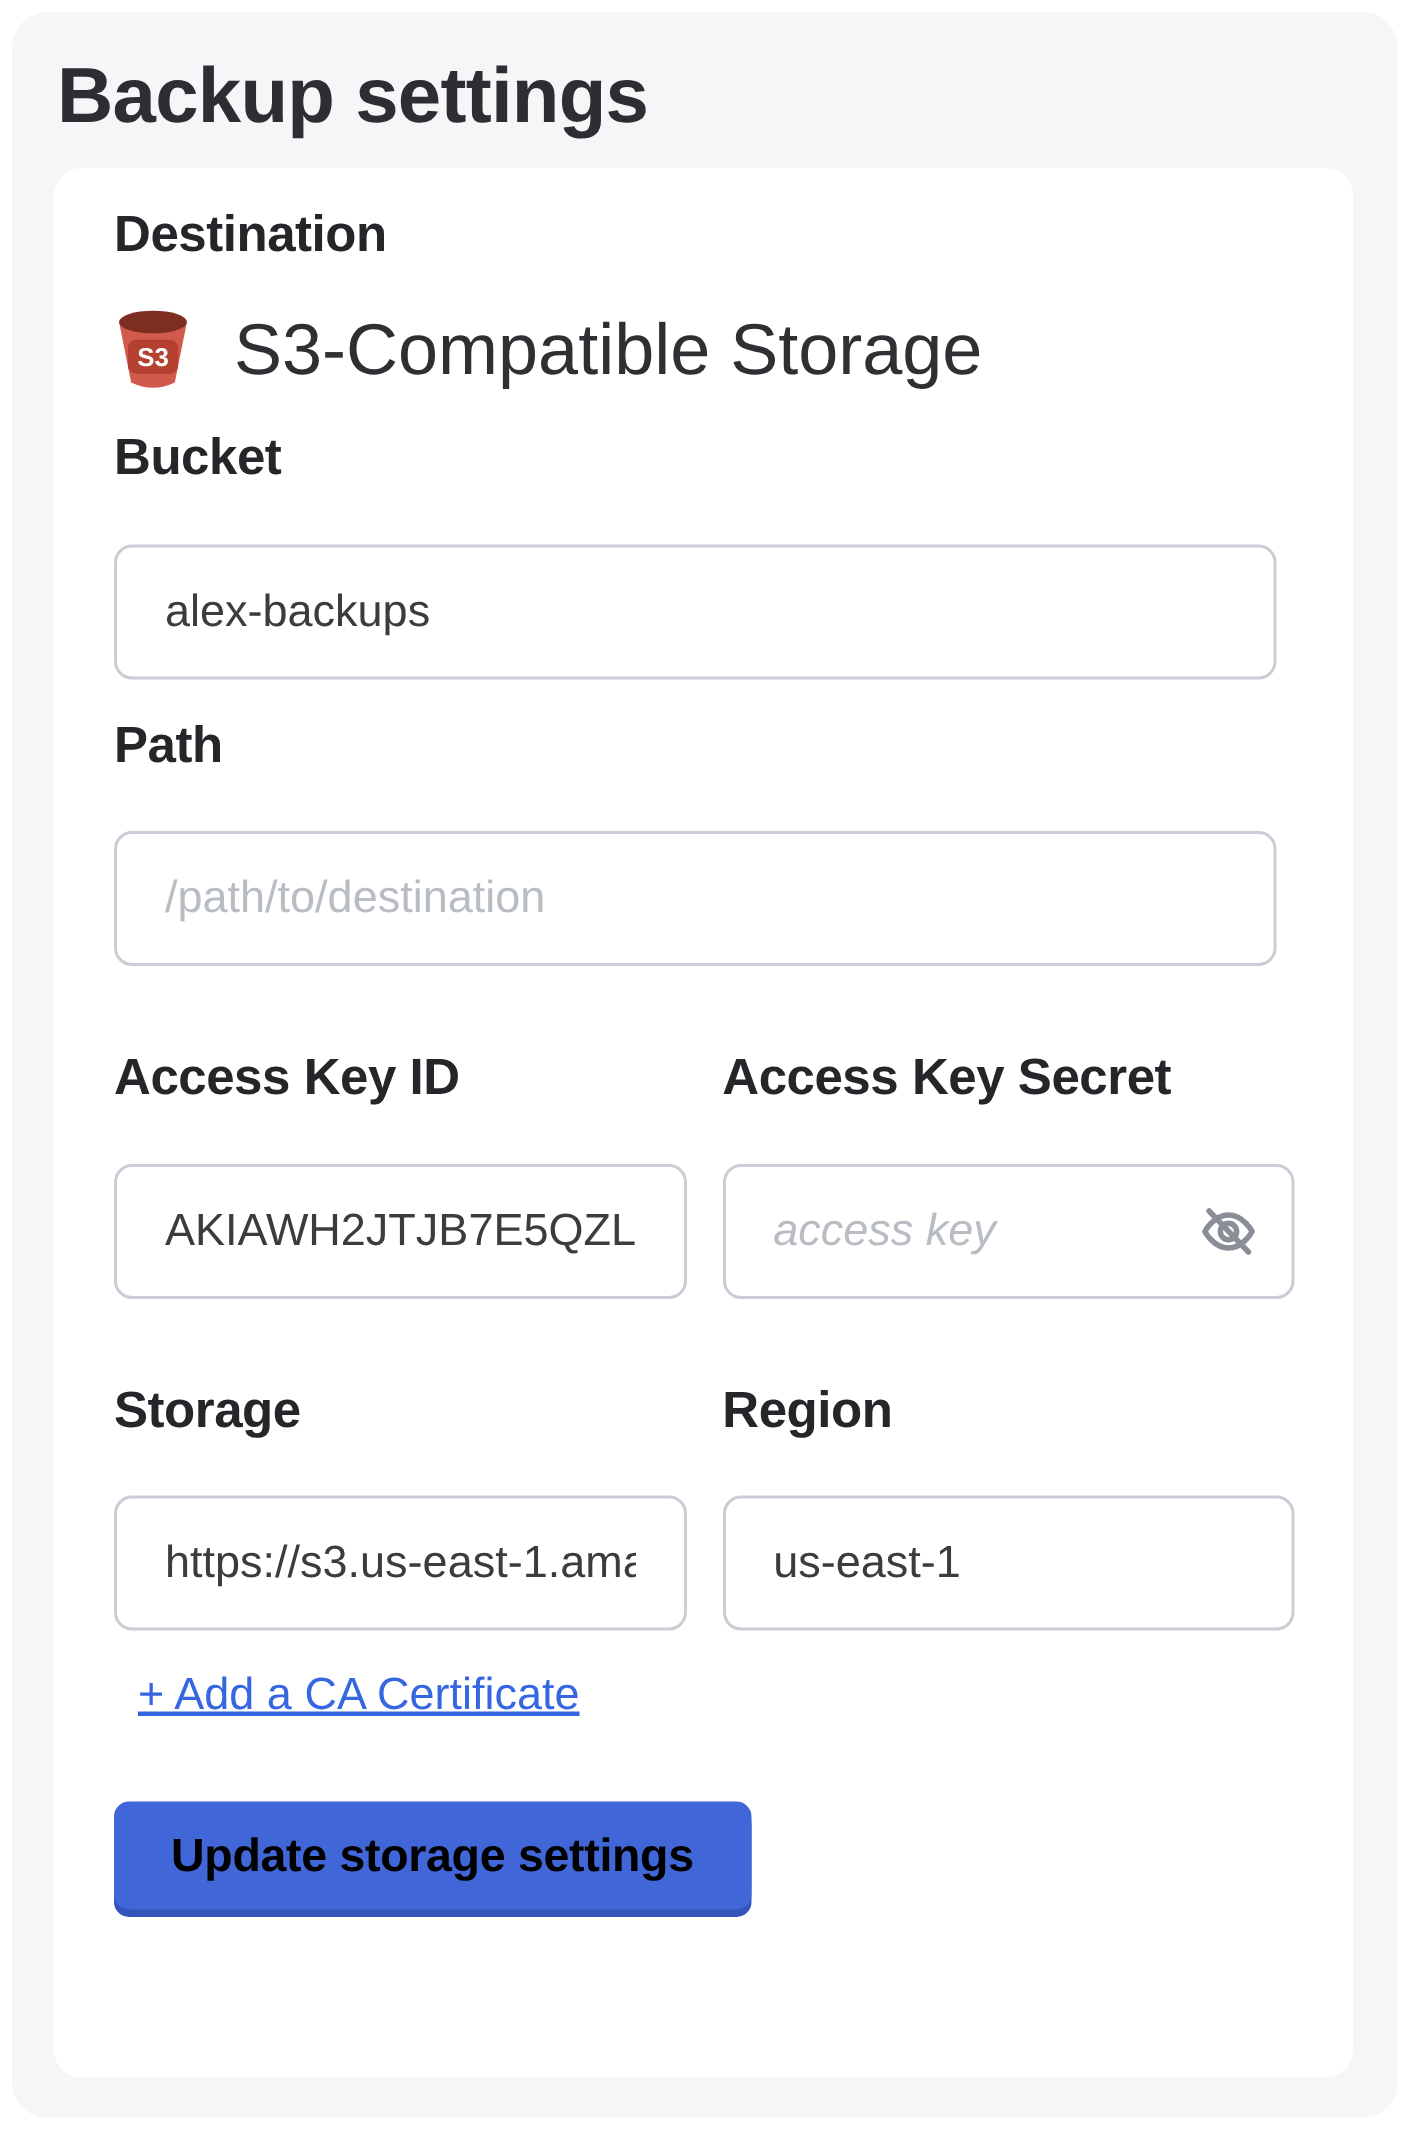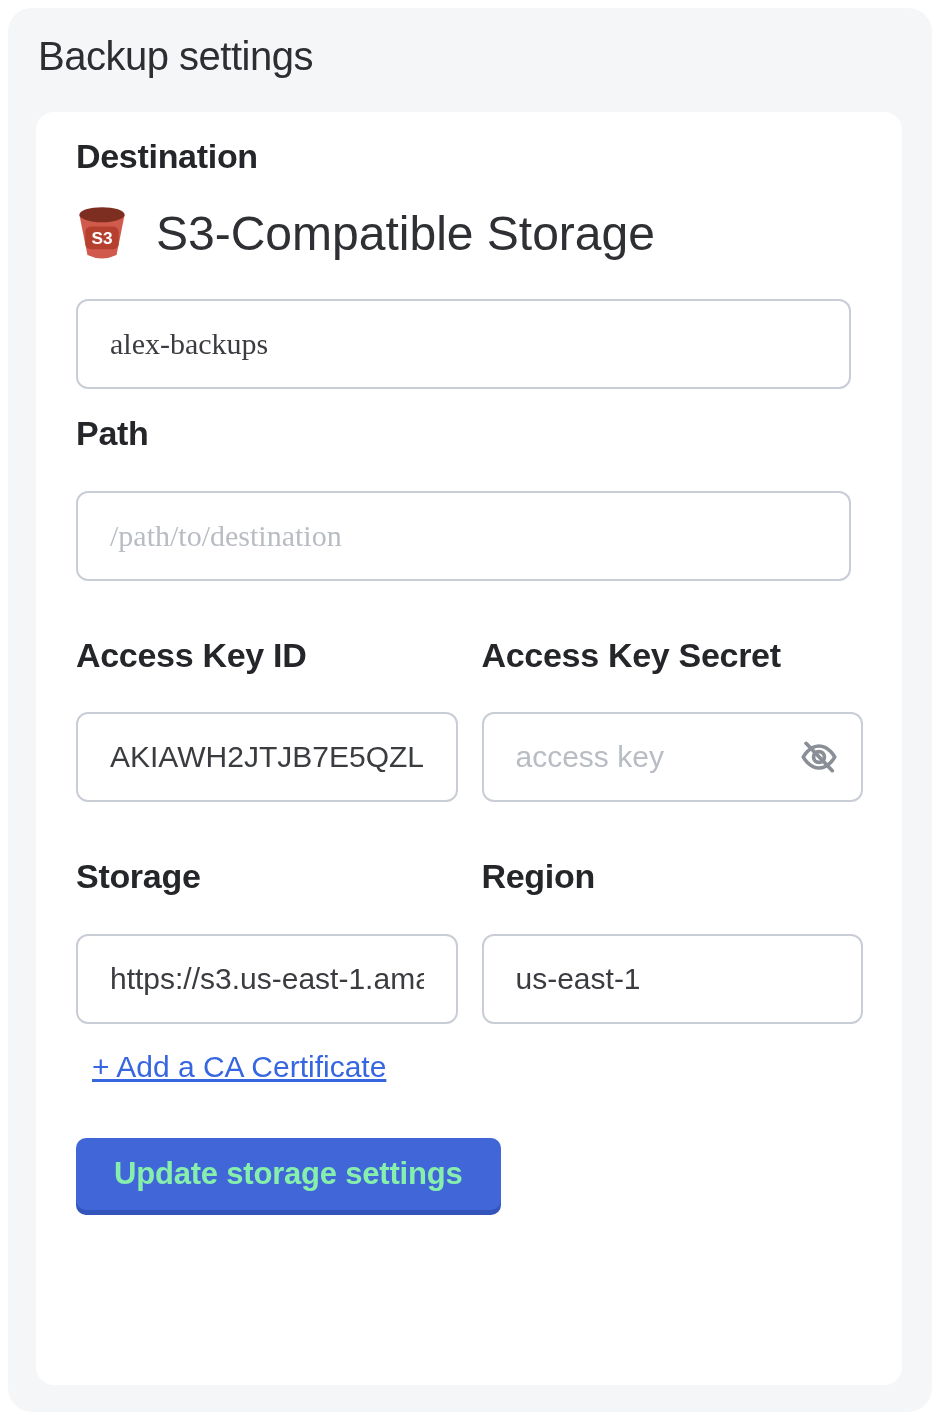--- a/index.html
+++ b/index.html
@@ -14,22 +14,22 @@
     width: 924px;
     height: 1404px;
     background: #f4f6f8;
     border-radius: 24px;
     overflow: hidden;
   }
   .page-title {
     position: absolute;
     left: 30px;
     top: 26px;
-    font-size: 40px;
-    font-weight: normal;
+    font-size: 52px;
+    font-weight: bold;
     letter-spacing: -0.5px;
     color: #2c2e31;
   }
   .card {
     position: absolute;
     left: 28px;
     top: 104px;
     width: 866px;
     height: 1273px;
     background: #ffffff;
@@ -62,29 +62,29 @@
     border: 2px solid #c9cdd5;
     border-radius: 12px;
     background: #ffffff;
     font-family: "Liberation Sans", "DejaVu Sans", sans-serif;
     font-size: 30px;
     color: #3a3c40;
     padding: 0 32px;
     outline: none;
   }
   .text-input::placeholder { color: #b8bcc3; opacity: 1; }
-  .input-wide { width: calc(100% - 12px); font-family: Liberation Serif, serif; }
+  .input-wide { width: calc(100% - 12px); }
   .grid-2 {
     display: grid;
     grid-template-columns: 1fr 1fr;
     column-gap: 24px;
   }
   .grid-2 .section-label { margin-top: 56px; }
   .input-shell { position: relative; }
-  .input-shell .text-input { padding-right: 52px; }
+  .input-shell .text-input { padding-right: 52px; font-style: italic; }
   .eye-btn {
     position: absolute;
     right: 20px;
     top: 50%;
     transform: translateY(-50%);
     width: 48px;
     height: 48px;
     display: flex;
     align-items: center;
     justify-content: center;
@@ -102,21 +102,21 @@
   }
   .submit-btn {
     display: inline-block;
     margin-top: 54px;
     height: 72px;
     padding: 0 38px;
     background: #4166d8;
     border: none;
     border-radius: 10px;
     box-shadow: 0 5px 0 #3254bb;
-    color: #86efac;
+    color: #000000;
     font-family: "Liberation Sans", "DejaVu Sans", sans-serif;
     font-size: 31px;
     font-weight: bold;
     letter-spacing: -0.2px;
     cursor: pointer;
   }
 </style>
 </head>
 <body>
 
@@ -133,20 +133,21 @@
         <svg width="52" height="56" viewBox="0 0 48 52" aria-hidden="true">
           <path d="M3 9 L10.5 46.5 Q24 53 37.5 46.5 L45 9 Z" fill="#d05a4b"></path>
           <ellipse cx="24" cy="9" rx="21" ry="7" fill="#7d2e20"></ellipse>
           <rect x="8.5" y="20" width="31" height="21" rx="5" fill="#b6402f"></rect>
           <text x="24" y="36.5" text-anchor="middle" font-family="Liberation Sans, DejaVu Sans, sans-serif" font-size="16" font-weight="bold" fill="#ffffff">S3</text>
         </svg>
       </span>
       <span class="dest-text">S3-Compatible Storage</span>
     </div>
 
+    <div class="section-label">Bucket</div>
     <input type="text" class="text-input input-wide" value="alex-backups" style="">
 
     <div class="section-label">Path</div>
     <input type="text" class="text-input input-wide" placeholder="/path/to/destination" style="">
 
     <div class="grid-2">
       <div>
         <div class="section-label">Access Key ID</div>
         <input type="text" class="text-input" value="AKIAWH2JTJB7E5QZL" style="">
       </div>

